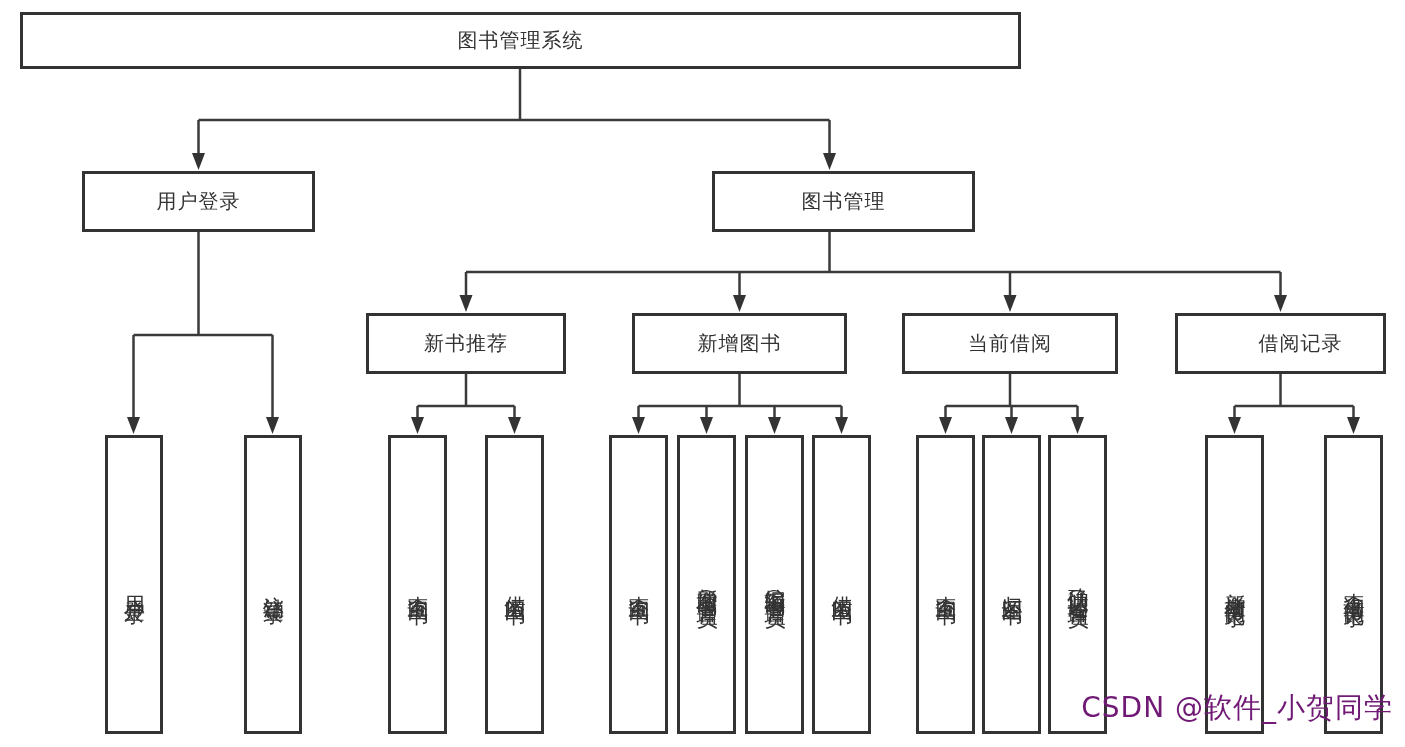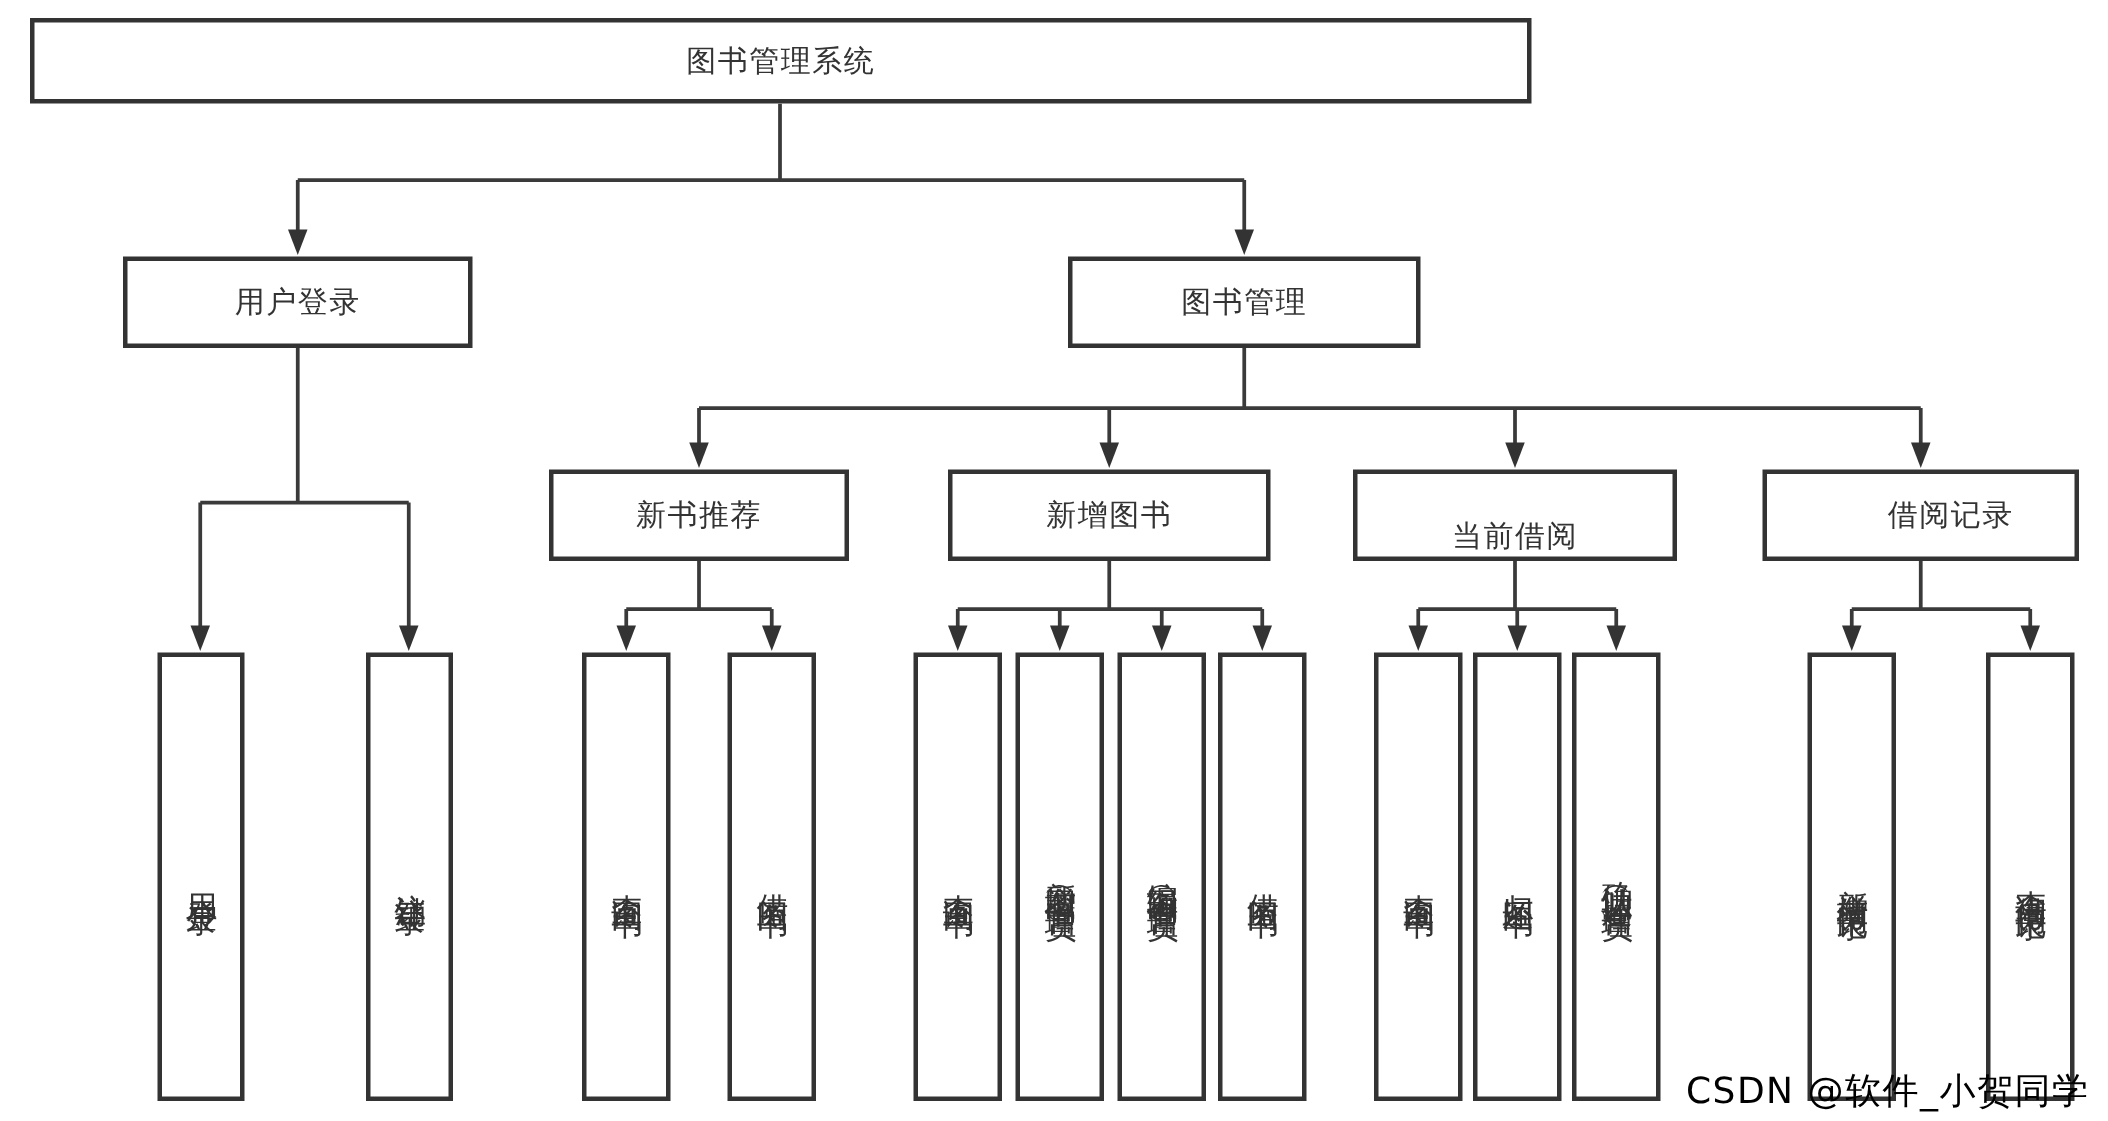--- a/index.html
+++ b/index.html
@@ -24,23 +24,23 @@
   .node.h{font-size:20px;letter-spacing:1px;white-space:nowrap;}
   .node.v{
     font-size:21px;
     writing-mode:vertical-rl;
     letter-spacing:3px;
     line-height:1.1;
     text-align:center;
   }
   #watermark{
     position:absolute;
-    right:12px;bottom:4px;
-    font-size:24px;
-    color:#000000;
+    right:12px;bottom:20px;
+    font-size:28px;
+    color:#701a75;
     letter-spacing:1px;
     white-space:nowrap;
   }
 </style>
 </head>
 <body>
 
 <div id="canvas">
 
   <svg id="connector-layer" viewBox="0 0 1405 747" xmlns="http://www.w3.org/2000/svg">
@@ -112,31 +112,31 @@
     </g>
   </svg>
 
   <div class="node h" style="left:20px;top:12px;width:1001px;height:57px;text-align:right;">
     <span>图书管理系统</span>
   </div>
 
   <div class="node h" style="left:82px;top:171px;width:233px;height:61px;">
     <span>用户登录</span>
   </div>
-  <div class="node h" style="left:712px;top:171px;width:235px;height:61px;">
+  <div class="node h" style="left:712px;top:171px;width:263px;height:61px;">
     <span>图书管理</span>
   </div>
 
   <div class="node h" style="left:366px;top:313px;width:200px;height:61px;text-align:right;">
     <span>新书推荐</span>
   </div>
   <div class="node h" style="left:632px;top:313px;width:215px;height:61px;">
     <span>新增图书</span>
   </div>
-  <div class="node h" style="left:902px;top:313px;width:216px;height:61px;align-items:flex-end;">
+  <div class="node h" style="left:902px;top:313px;width:216px;height:61px;">
     <span>当前借阅</span>
   </div>
   <div class="node h" style="left:1175px;top:313px;width:211px;height:61px;padding-left:40px;">
     <span>借阅记录</span>
   </div>
 
   <div class="node v" style="left:105px;top:435px;width:58px;height:299px;">
     <span>用户登录</span>
   </div>
   <div class="node v" style="left:244px;top:435px;width:58px;height:299px;">

